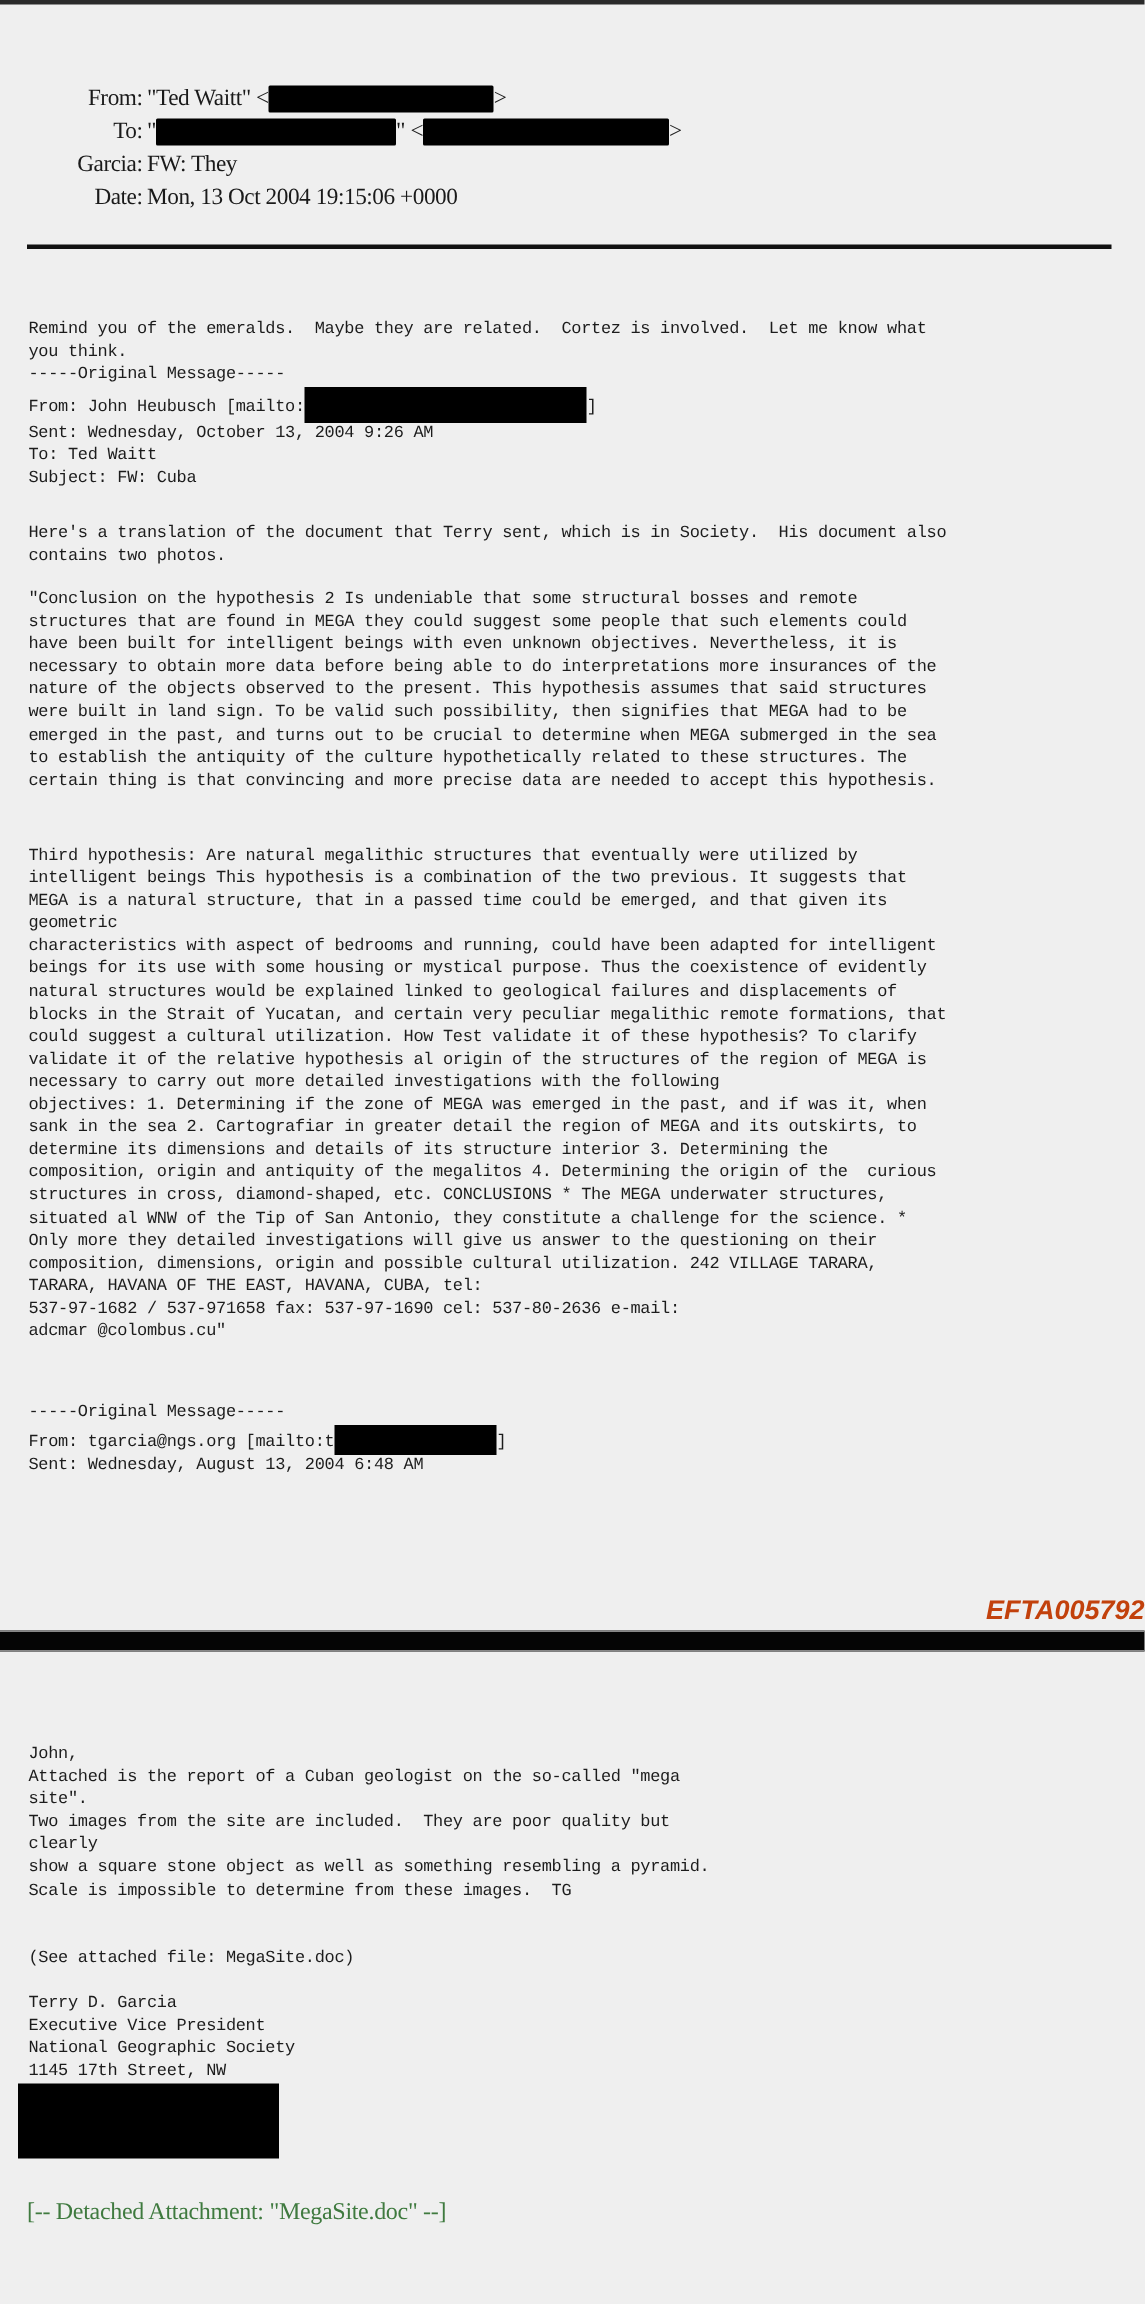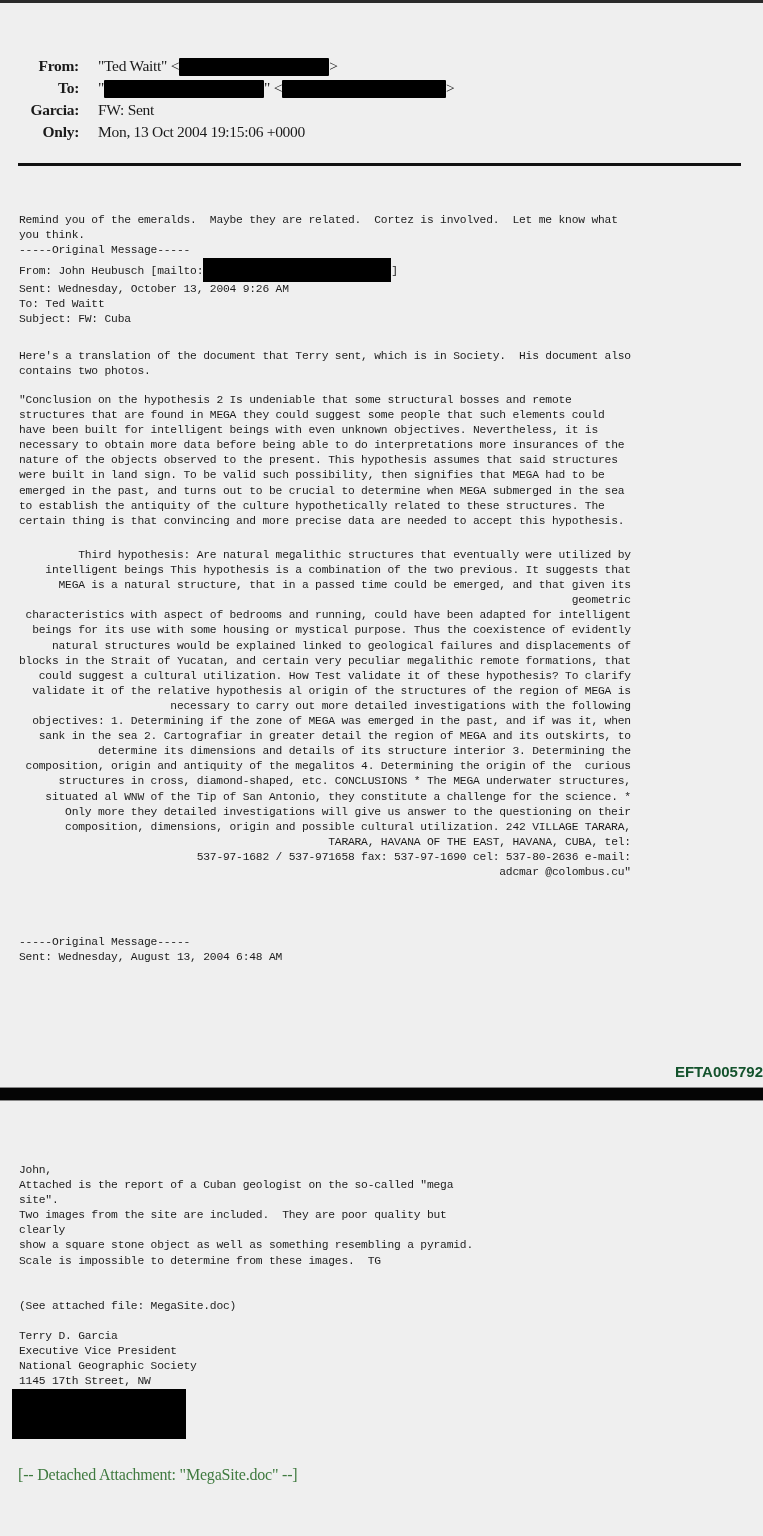--- a/index.html
+++ b/index.html
@@ -16,21 +16,21 @@
     }
     .header {
       position: absolute; left: 0; top: 55px; width: 400px;
       font-family: "Liberation Serif", serif;
       font-size: 15.5px;
       line-height: 22px;
       letter-spacing: -0.3px;
     }
     .hrow { position: relative; height: 22px; white-space: nowrap; }
     .hlabel {
-      position: absolute; right: 16px; font-weight: bold;
+      position: absolute; right: 0; font-weight: normal;
     }
     .hlabel-wrap { position: absolute; left: 0; width: 95px; height: 22px; }
     .hval { position: absolute; left: 98px; top: 0; }
     .redact {
       display: inline-block; background: #000; vertical-align: middle;
       border-radius: 1px;
     }
     .header-rule {
       position: absolute; left: 18px; top: 163px; width: 723px; height: 3px; background: #111;
     }
@@ -40,22 +40,23 @@
       line-height: 15.1px;
       letter-spacing: -0.2px;
       white-space: pre;
       color: #1c1c1c;
       margin-top: 12px;
     }
     .block { position: absolute; left: 19px; }
     .bates {
       position: absolute; right: 0; top: 1063px;
       font-family: "Liberation Sans", sans-serif;
-      font-size: 15px; font-weight: bold; color: #14532d;
+      font-size: 18px; font-weight: bold; color: #c2410c;
       white-space: nowrap;
+      font-style: italic;
     }
     .page-sep {
       position: absolute; left: 0; top: 1087px; width: 763px; height: 12px; background: #050505;
       border-top: 1px solid #888; border-bottom: 1px solid #888;
     }
     .sig-redact {
       position: absolute; left: 12px; top: 1389px; width: 174px; height: 50px; background: #000;
     }
     .attachment {
       position: absolute; left: 18px; top: 1466px;
@@ -81,25 +82,25 @@
   <div class="hrow">
     <div class="hlabel-wrap">
         <span class="hlabel">To:</span>
       </div>
     <span class="hval"><span>"</span><span class="redact" style="width:160px;height:18px;"></span><span>" &lt;</span><span class="redact" style="width:164px;height:18px;"></span><span>&gt;</span></span>
   </div>
   <div class="hrow">
     <div class="hlabel-wrap">
         <span class="hlabel">Garcia:</span>
       </div>
-    <span class="hval">FW: Sent</span>
+    <span class="hval">FW: They</span>
   </div>
   <div class="hrow">
     <div class="hlabel-wrap">
-        <span class="hlabel">Only:</span>
+        <span class="hlabel">Date:</span>
       </div>
     <span class="hval">Mon, 13 Oct 2004 19:15:06 +0000</span>
   </div>
 </div>
 
 <div class="header-rule"></div>
 
 <div class="block mono" style="top:201px;"><div>Remind you of the emeralds.  Maybe they are related.  Cortez is involved.  Let me know what</div><div>you think.</div><div>-----Original Message-----</div><div><span>From: John Heubusch [mailto:</span><span class="inline-redact" style="width:188px;height:24px;vertical-align:-8px;"></span><span>]</span></div><div>Sent: Wednesday, October 13, 2004 9:26 AM</div><div>To: Ted Waitt</div><div>Subject: FW: Cuba</div></div>
 
 <div class="block mono" style="top:337px;">Here's a translation of the document that Terry sent, which is in Society.  His document also
@@ -108,21 +109,21 @@
 <div class="block mono" style="top:381px;">"Conclusion on the hypothesis 2 Is undeniable that some structural bosses and remote
 structures that are found in MEGA they could suggest some people that such elements could
 have been built for intelligent beings with even unknown objectives. Nevertheless, it is
 necessary to obtain more data before being able to do interpretations more insurances of the
 nature of the objects observed to the present. This hypothesis assumes that said structures
 were built in land sign. To be valid such possibility, then signifies that MEGA had to be
 emerged in the past, and turns out to be crucial to determine when MEGA submerged in the sea
 to establish the antiquity of the culture hypothetically related to these structures. The
 certain thing is that convincing and more precise data are needed to accept this hypothesis.</div>
 
-<div class="block mono" style="top:536px;text-align:right;">Third hypothesis: Are natural megalithic structures that eventually were utilized by
+<div class="block mono" style="top:552px;">Third hypothesis: Are natural megalithic structures that eventually were utilized by
 intelligent beings This hypothesis is a combination of the two previous. It suggests that
 MEGA is a natural structure, that in a passed time could be emerged, and that given its
 geometric
 characteristics with aspect of bedrooms and running, could have been adapted for intelligent
 beings for its use with some housing or mystical purpose. Thus the coexistence of evidently
 natural structures would be explained linked to geological failures and displacements of
 blocks in the Strait of Yucatan, and certain very peculiar megalithic remote formations, that
 could suggest a cultural utilization. How Test validate it of these hypothesis? To clarify
 validate it of the relative hypothesis al origin of the structures of the region of MEGA is
 necessary to carry out more detailed investigations with the following
@@ -131,21 +132,21 @@
 determine its dimensions and details of its structure interior 3. Determining the
 composition, origin and antiquity of the megalitos 4. Determining the origin of the  curious
 structures in cross, diamond-shaped, etc. CONCLUSIONS * The MEGA underwater structures,
 situated al WNW of the Tip of San Antonio, they constitute a challenge for the science. *
 Only more they detailed investigations will give us answer to the questioning on their
 composition, dimensions, origin and possible cultural utilization. 242 VILLAGE TARARA,
 TARARA, HAVANA OF THE EAST, HAVANA, CUBA, tel:
 537-97-1682 / 537-971658 fax: 537-97-1690 cel: 537-80-2636 e-mail:
 adcmar @colombus.cu"</div>
 
-<div class="block mono" style="top:923px;"><div>-----Original Message-----</div><div>Sent: Wednesday, August 13, 2004 6:48 AM</div></div>
+<div class="block mono" style="top:923px;"><div>-----Original Message-----</div><div><span>From: tgarcia@ngs.org [mailto:t</span><span class="inline-redact" style="width:108px;height:20px;vertical-align:-6px;"></span><span>]</span></div><div>Sent: Wednesday, August 13, 2004 6:48 AM</div></div>
 
 <div class="bates">EFTA005792</div>
 
 <div class="page-sep"></div>
 
 <div class="block mono" style="top:1151px;">John,
 Attached is the report of a Cuban geologist on the so-called "mega
 site".
 Two images from the site are included.  They are poor quality but
 clearly

